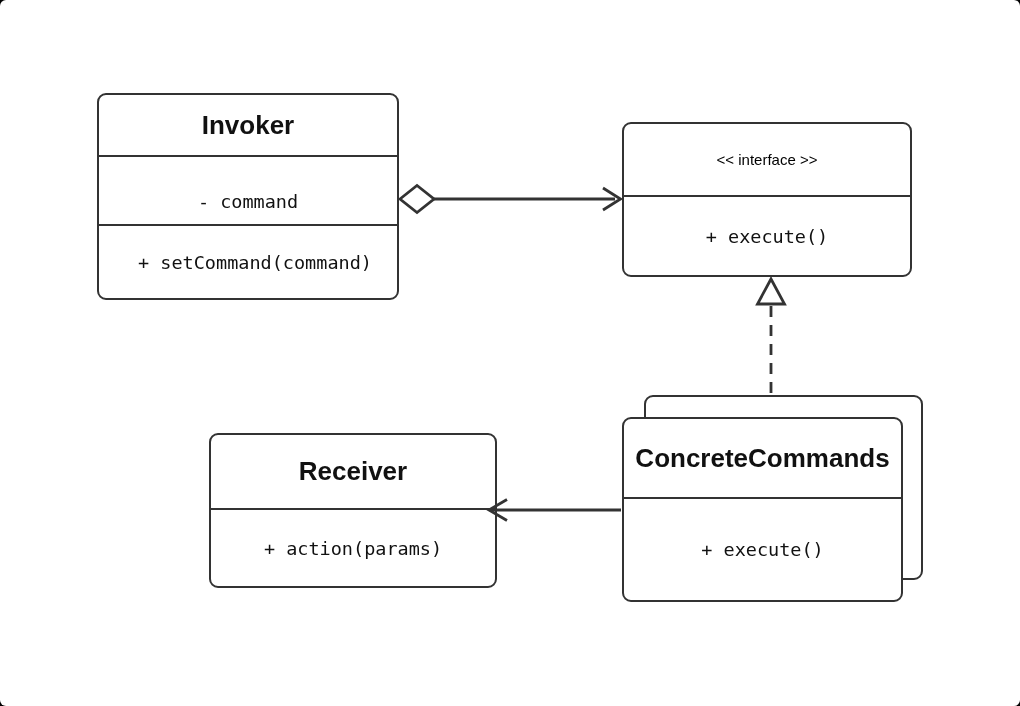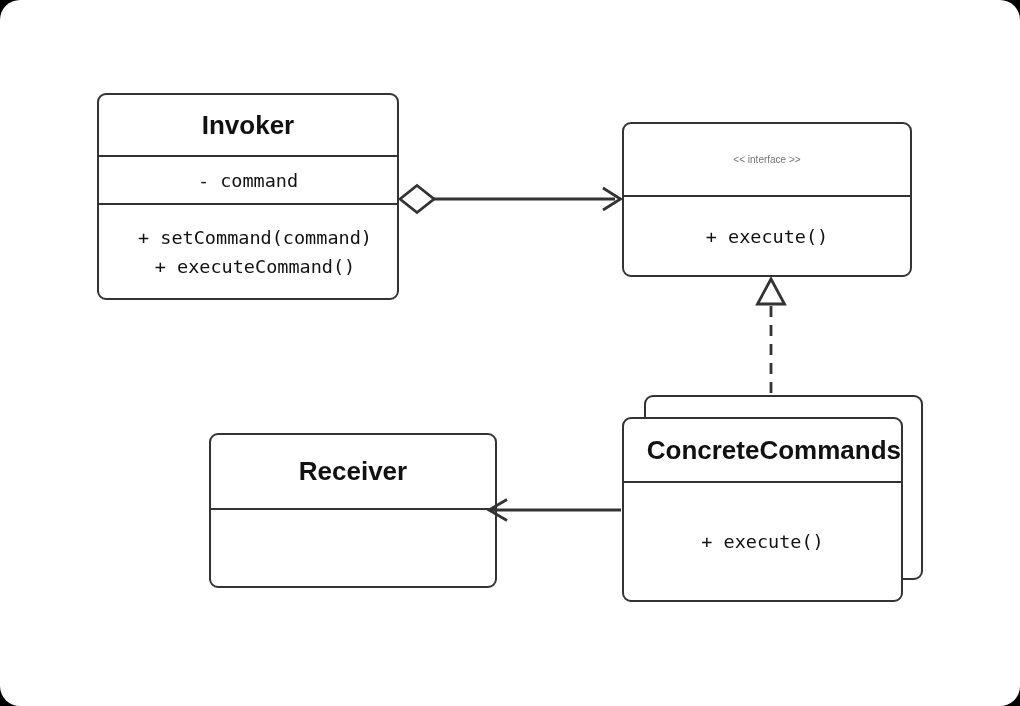--- a/index.html
+++ b/index.html
@@ -10,21 +10,21 @@
     background: #000;
     overflow: hidden;
     font-family: "Liberation Sans", sans-serif;
   }
   .canvas {
     position: absolute;
     left: 0; top: 0;
     width: 1020px;
     height: 706px;
     background: #ffffff;
-    border-radius: 20px;
+    border-radius: 6px;
   }
   .uml-box {
     position: absolute;
     background: #ffffff;
     border: 2.5px solid #333333;
     border-radius: 9px;
     box-sizing: border-box;
     display: flex;
     flex-direction: column;
     color: #111111;
@@ -42,22 +42,22 @@
   .uml-title {
     font-family: "Liberation Sans", sans-serif;
     font-weight: bold;
     font-size: 26px;
     letter-spacing: 0px;
     color: #111111;
     text-align: center;
   }
   .uml-stereotype {
     font-family: "Liberation Sans", sans-serif;
-    font-size: 10px;
-    color: #737373;
+    font-size: 15px;
+    color: #000000;
     margin-bottom: 0;
     text-align: center;
   }
   .uml-member {
     font-family: "DejaVu Sans Mono", monospace;
     font-size: 18.5px;
     line-height: 29px;
     color: #111111;
     text-align: center;
     white-space: pre;
@@ -81,48 +81,50 @@
 </style>
 </head>
 <body>
 
 <div class="canvas">
 
   <div class="uml-box box-layer" style="left:97px; top:93px; width:302px; height:207px;">
     <div class="uml-section divided" style="height:62px;">
       <div class="uml-title">Invoker</div>
     </div>
-    <div class="uml-section divided" style="height:48px;">
+    <div class="uml-section divided" style="height:48px;margin-top:21px;">
       <div class="uml-member">- command</div>
     </div>
     <div class="uml-section" style="flex:1;margin-left:14px;">
       <div class="uml-member">+ setCommand(command)</div>
-      <div class="uml-member">+ executeCommand()</div>
     </div>
   </div>
 
   <div class="uml-box box-layer" style="left:622px; top:122px; width:290px; height:155px;">
     <div class="uml-section divided" style="height:73px;">
       <div class="uml-stereotype">&lt;&lt; interface &gt;&gt;</div>
     </div>
     <div class="uml-section" style="flex:1;">
       <div class="uml-member">+ execute()</div>
     </div>
   </div>
 
   <div class="uml-box box-layer" style="left:209px; top:433px; width:288px; height:155px;">
     <div class="uml-section divided" style="height:75px;">
       <div class="uml-title">Receiver</div>
     </div>
+    <div class="uml-section" style="flex:1;">
+      <div class="uml-member">+ action(params)</div>
+    </div>
   </div>
 
   <div class="back-card box-layer" style="left:644px; top:395px; width:279px; height:185px;"></div>
 
   <div class="uml-box box-layer" style="left:622px; top:417px; width:281px; height:185px;">
-    <div class="uml-section divided" style="height:64px;align-items:flex-end;">
+    <div class="uml-section divided" style="height:80px;">
       <div class="uml-title">ConcreteCommands</div>
     </div>
     <div class="uml-section" style="flex:1;">
       <div class="uml-member">+ execute()</div>
     </div>
   </div>
 
   <svg class="connectors" viewBox="0 0 1020 706">
 
     <g stroke="#333333" stroke-width="2.8" fill="none">

